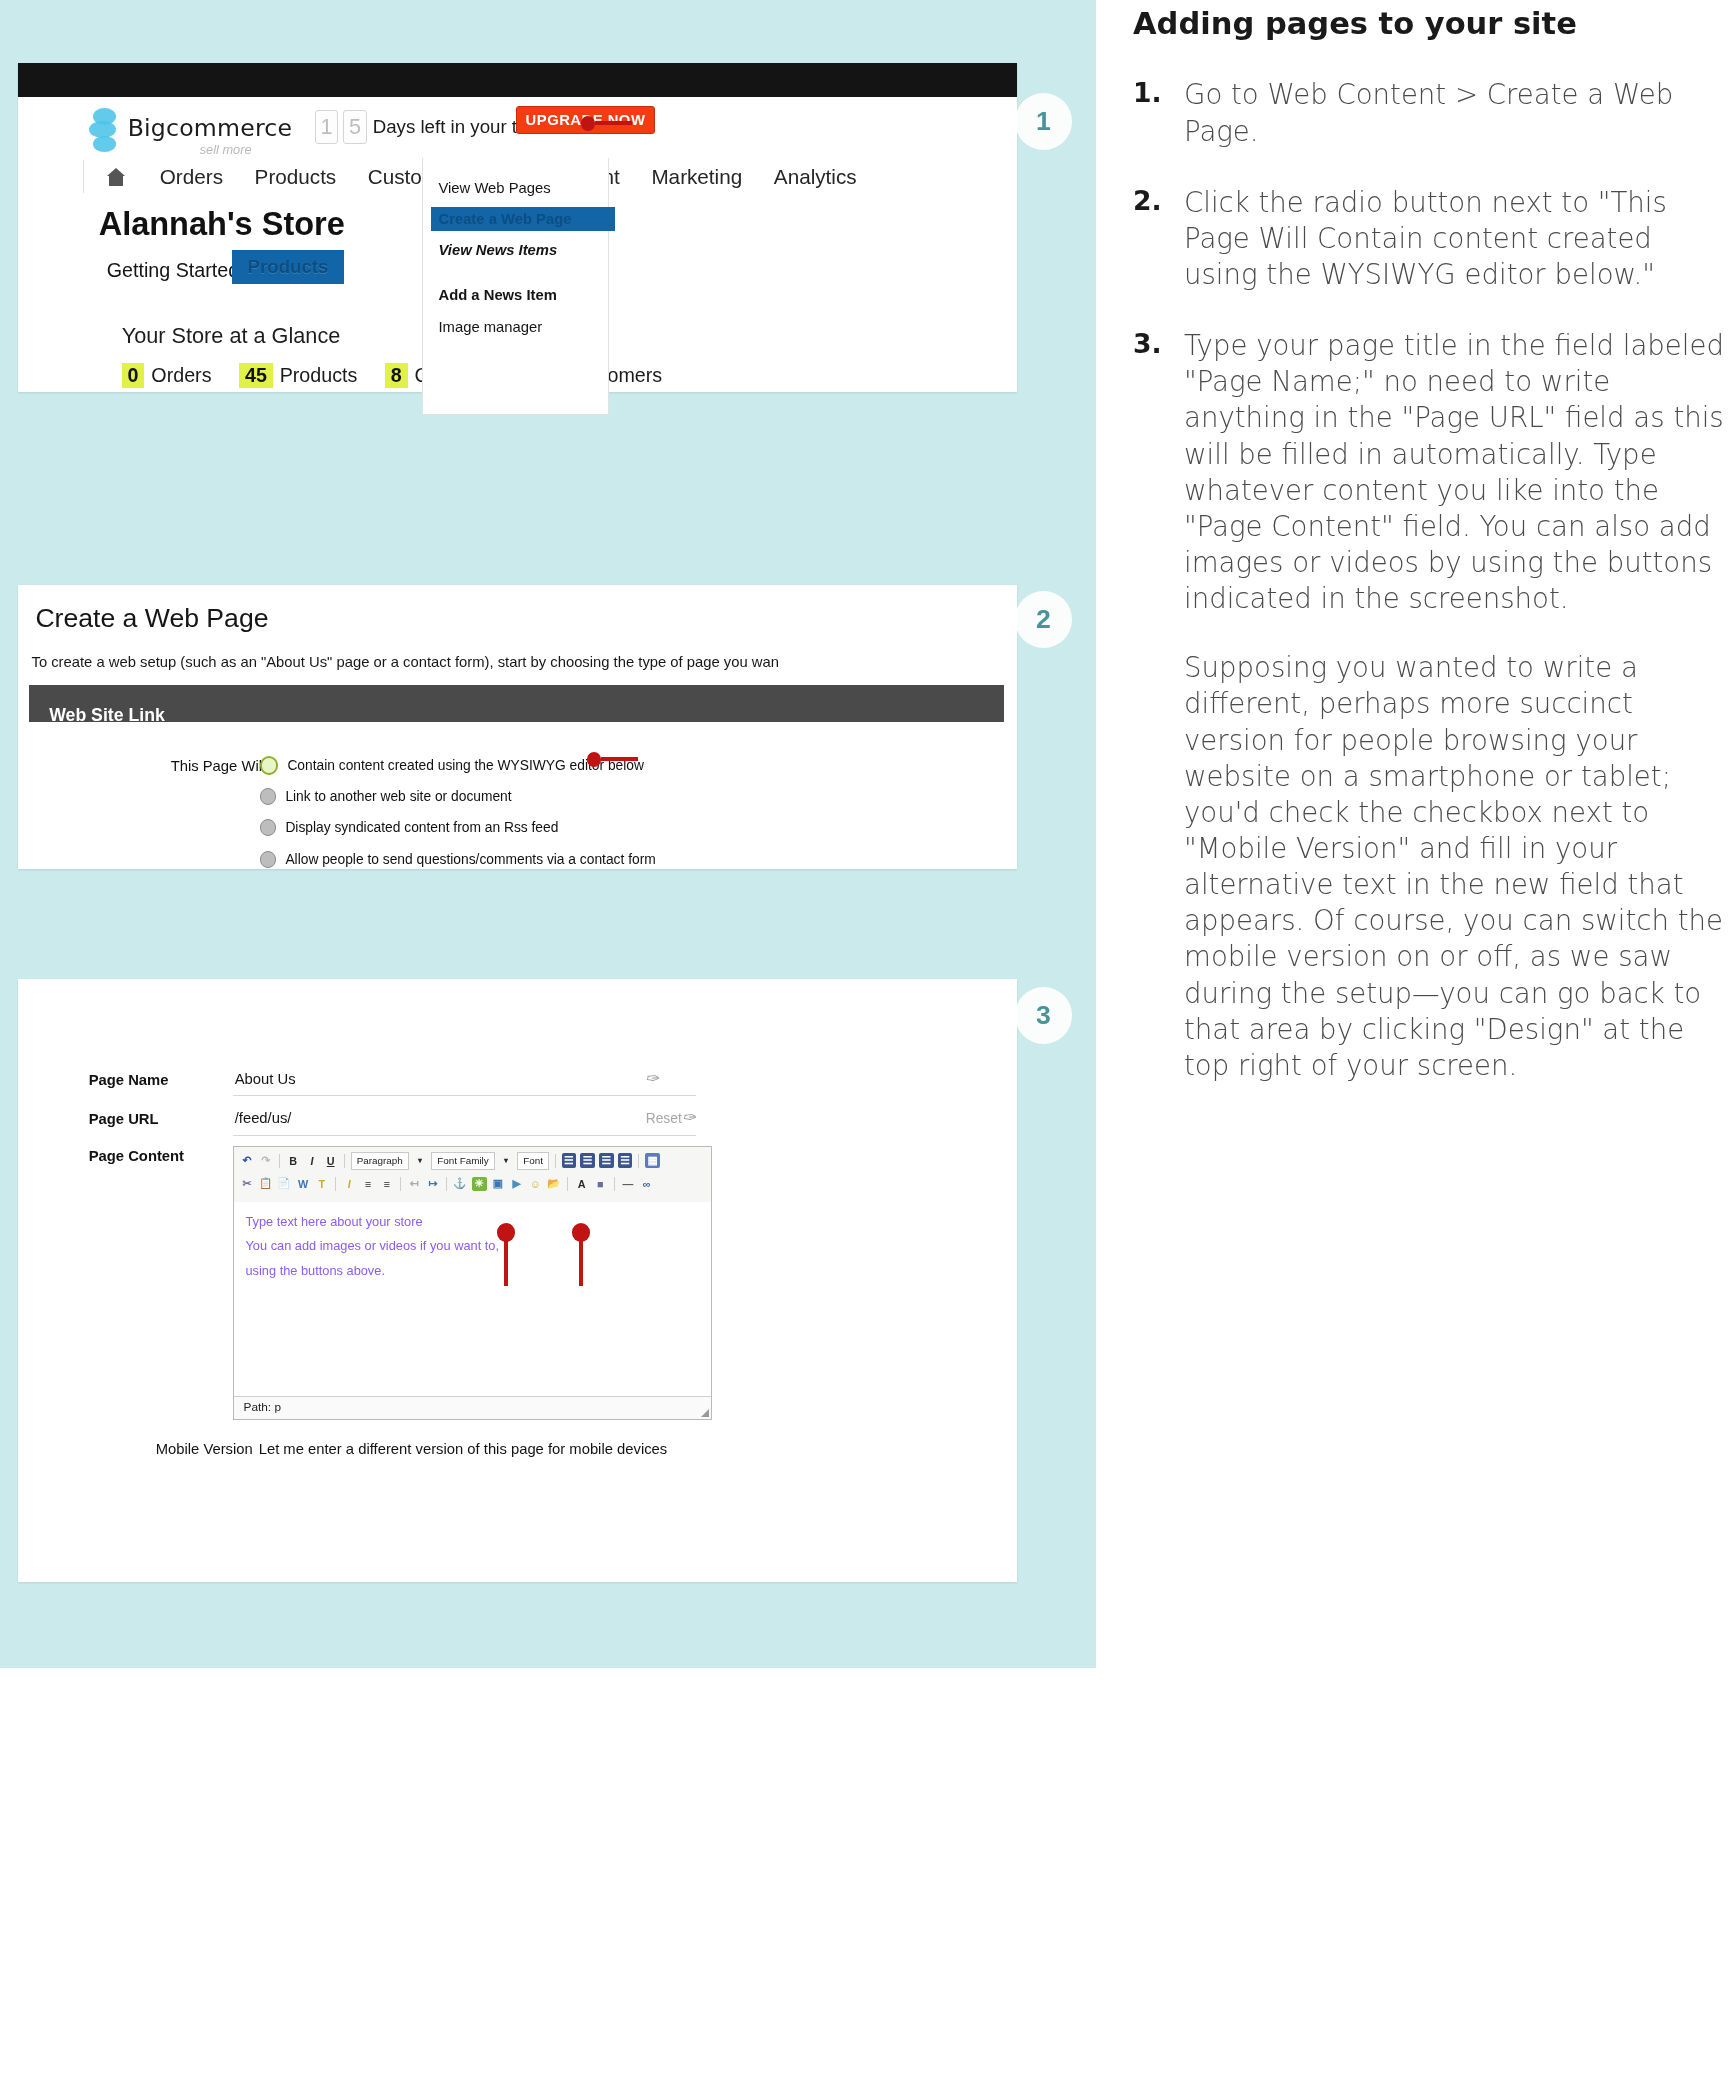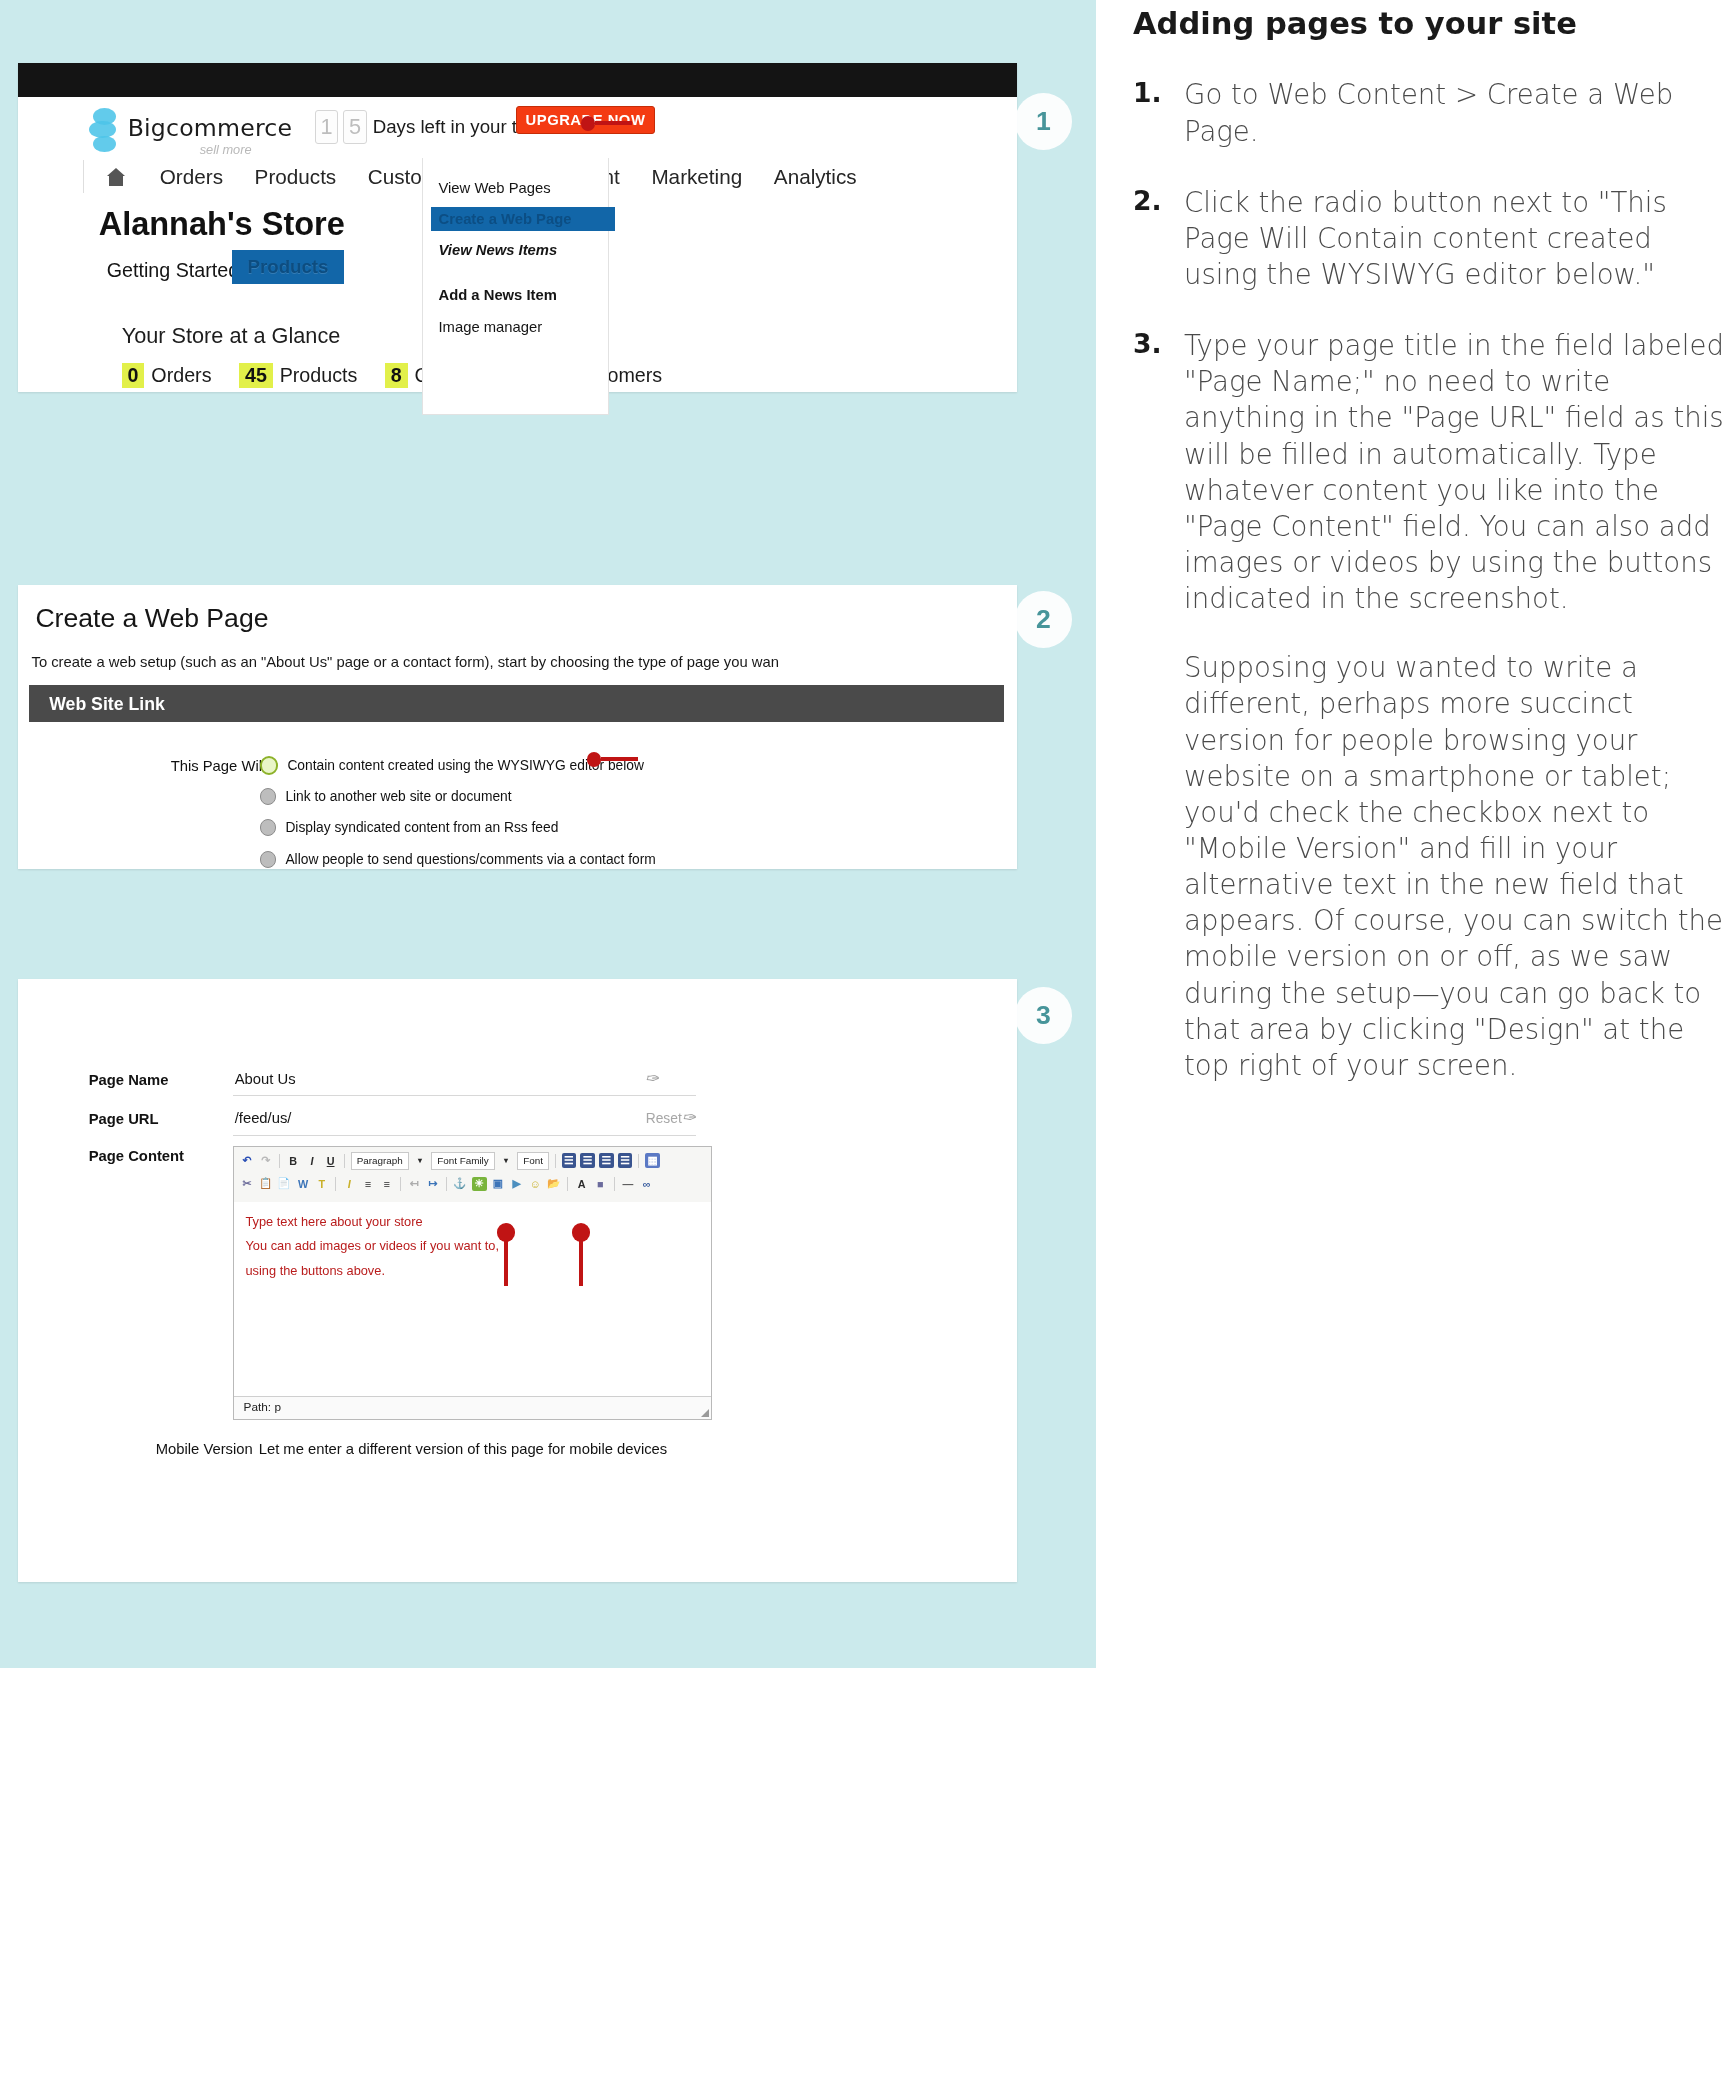--- a/index.html
+++ b/index.html
@@ -183,21 +183,21 @@
   #shot2-sub {
     position: absolute; left: 13.8px; top: 69px;
     font-size: 14.8px; color: #181818; white-space: nowrap;
   }
   #websitelink-bar {
     position: absolute; left: 11.8px; top: 100px;
     width: 975px; height: 37px;
     background: #4a4a4a;
   }
   #websitelink-bar span {
-    position: absolute; left: 19.7px; top: 9px;
+    position: absolute; left: 19.7px; top: 20px;
     color: #ffffff; font-size: 17.7px; font-weight: bold;
   }
   #thispagewill-lbl {
     position: absolute; left: 153px; top: 173px;
     font-size: 14.8px; color: #101010;
   }
   .radio-row {
     position: absolute; left: 242px;
     display: flex; align-items: center; gap: 8.9px;
     font-size: 13.8px; color: #111111; white-space: nowrap;
@@ -259,21 +259,21 @@
     border: 1px solid #c9c9c9; background: #ffffff;
     font-size: 9.9px; color: #222; display: flex; align-items: center;
   }
   .tb-sep { width: 1px; height: 13.8px; background: #cfcfcf; margin: 0 2px; }
   #editor-body {
     position: absolute; left: 0; top: 55px; width: 100%; height: 187px;
     background: #ffffff;
   }
   .ed-line {
     position: absolute; left: 11.8px;
-    font-size: 12.8px; color: #b91c1c; white-space: nowrap;
+    font-size: 12.8px; color: #8b5cf6; white-space: nowrap;
   }
   #editor-status {
     position: absolute; left: 0; bottom: 0; width: 100%; height: 21.7px;
     border-top: 1px solid #cfcfcf; background: #fafafa;
   }
   #editor-status span {
     position: absolute; left: 9.9px; top: 3px;
     font-size: 11.8px; color: #222;
   }
   #resize-grip {

